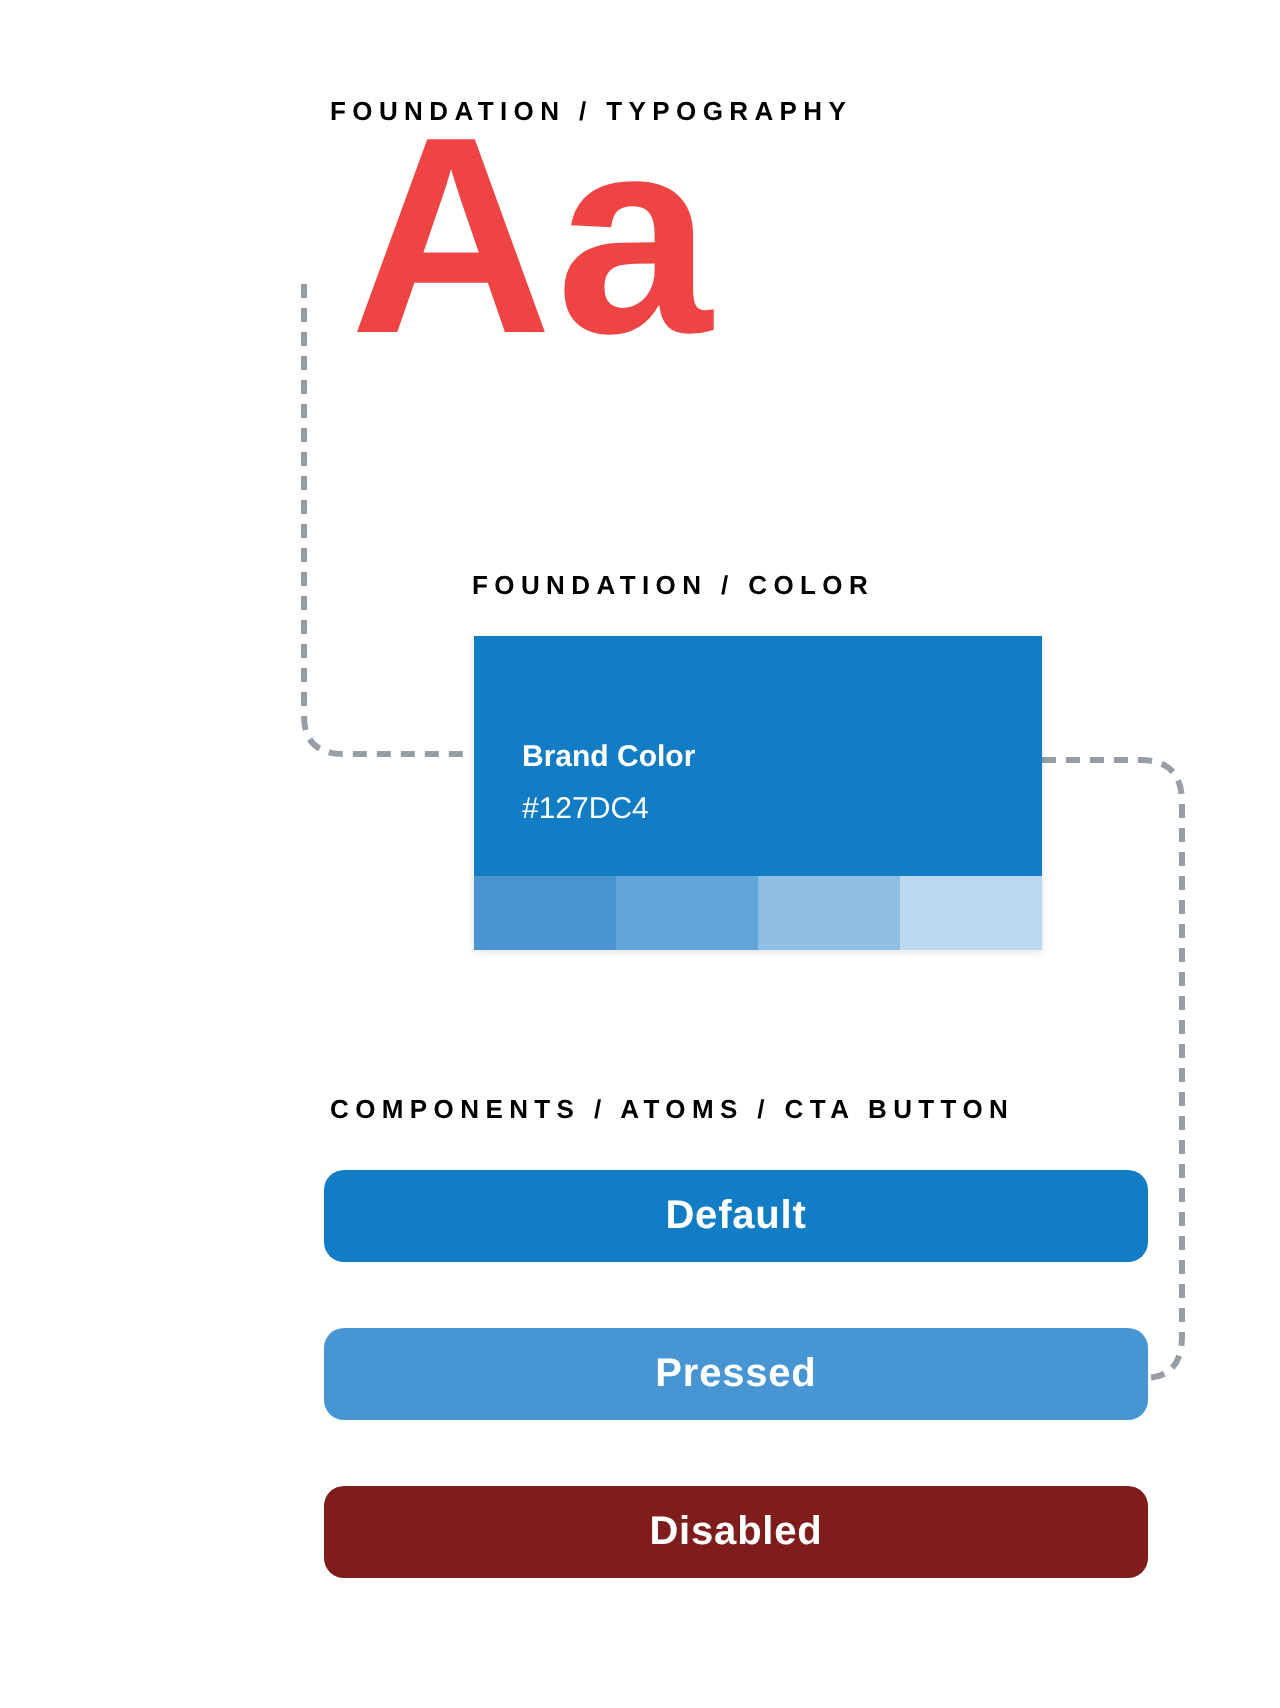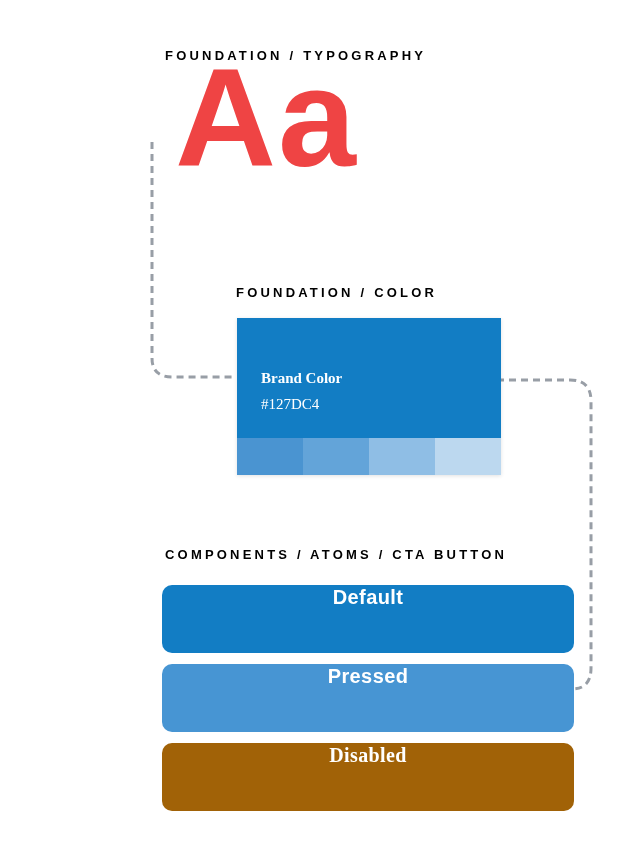--- a/index.html
+++ b/index.html
@@ -30,23 +30,22 @@
     left:175px;top:48px;
     font-size:140px;
     line-height:1;
     font-weight:bold;
     color:#ef4444;
     letter-spacing:2px;
   }
   .color-card{
     position:absolute;
     left:237px;top:318px;
-    width:264px;height:157px;
+    width:284px;height:157px;
     box-shadow:0 1px 4px rgba(0,0,0,0.12);
-    font-family:Liberation Serif, serif;
   }
   .color-main{
     position:relative;
     width:100%;height:120px;
     box-sizing:border-box;
     padding:52px 0 0 24px;
     color:#ffffff;
   }
   .color-name{
     font-size:15px;
@@ -58,24 +57,24 @@
     font-weight:normal;
   }
   .shade-row{
     display:flex;
     width:100%;height:37px;
   }
   .shade{flex:1 1 0;}
   .cta{
     position:absolute;
     left:162px;
-    width:412px;height:68px;
+    width:412px;height:46px;
     border-radius:10px;
     display:flex;
-    align-items:flex-start;
+    align-items:center;
     justify-content:center;
     color:#ffffff;
     font-size:20px;
     font-weight:bold;
     letter-spacing:0.4px;
     cursor:pointer;
     border:none;
   }
   .cta-default{top:585px;}
   .cta-pressed{top:664px;}
@@ -112,17 +111,17 @@
   <div class="section-label label-components">COMPONENTS / ATOMS / CTA BUTTON</div>
 
   <button class="cta cta-default" style="background-color: rgb(18, 125, 196);">
     <span>Default</span>
   </button>
 
   <button class="cta cta-pressed" style="background-color: rgb(71, 149, 211);">
     <span>Pressed</span>
   </button>
 
-  <button class="cta cta-disabled" style="background-color: #a16207; font-family: Liberation Serif, serif;">
+  <button class="cta cta-disabled" style="background-color: #7f1d1d;">
     <span>Disabled</span>
   </button>
 
 </div>
 
 </body></html>

